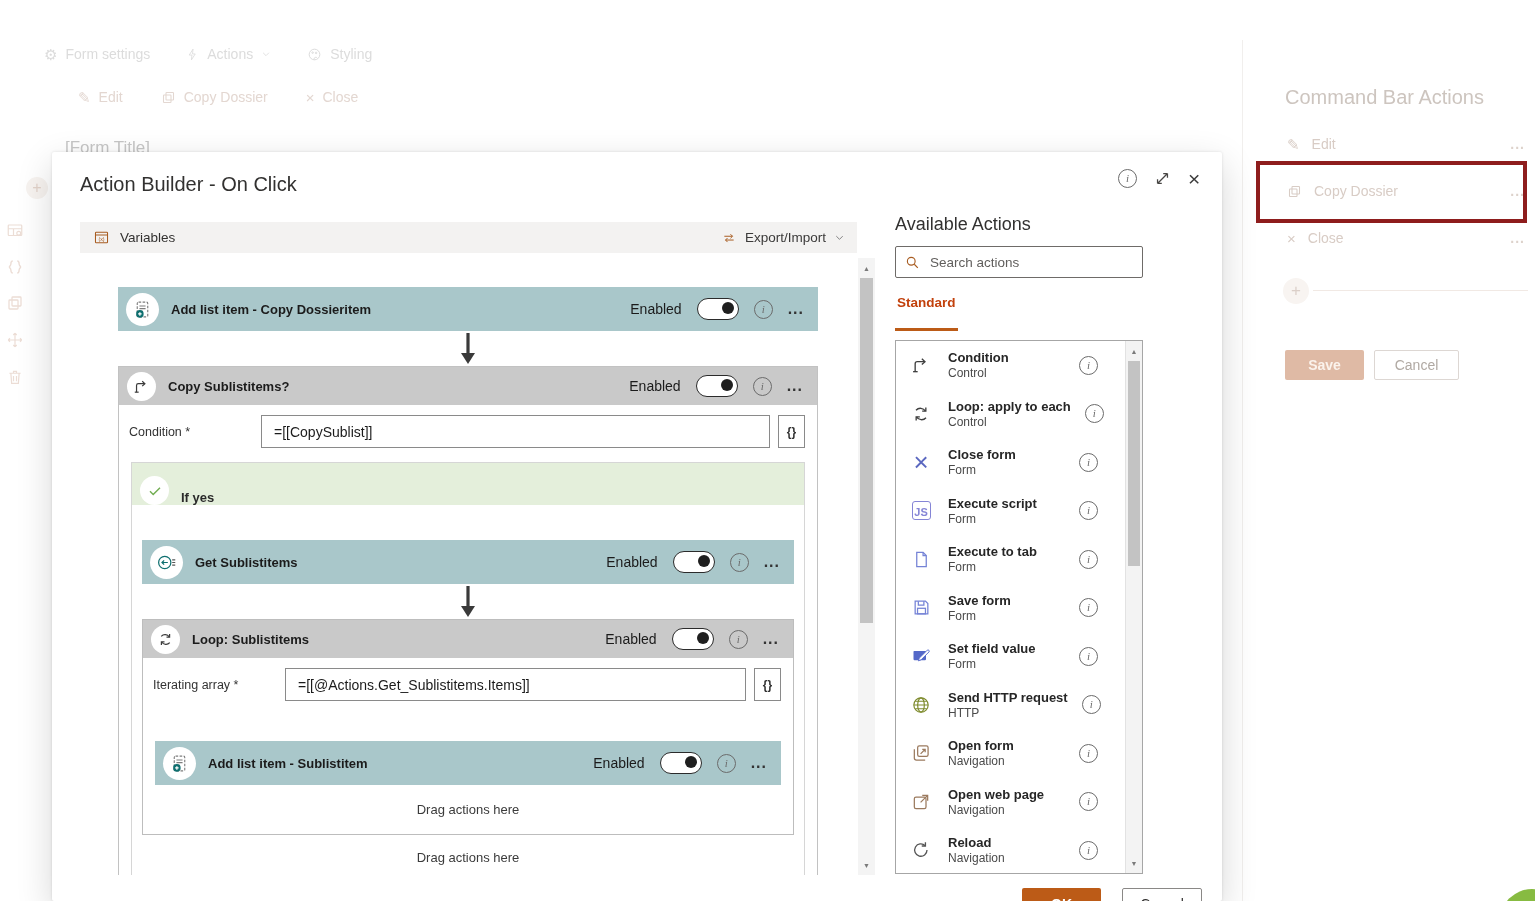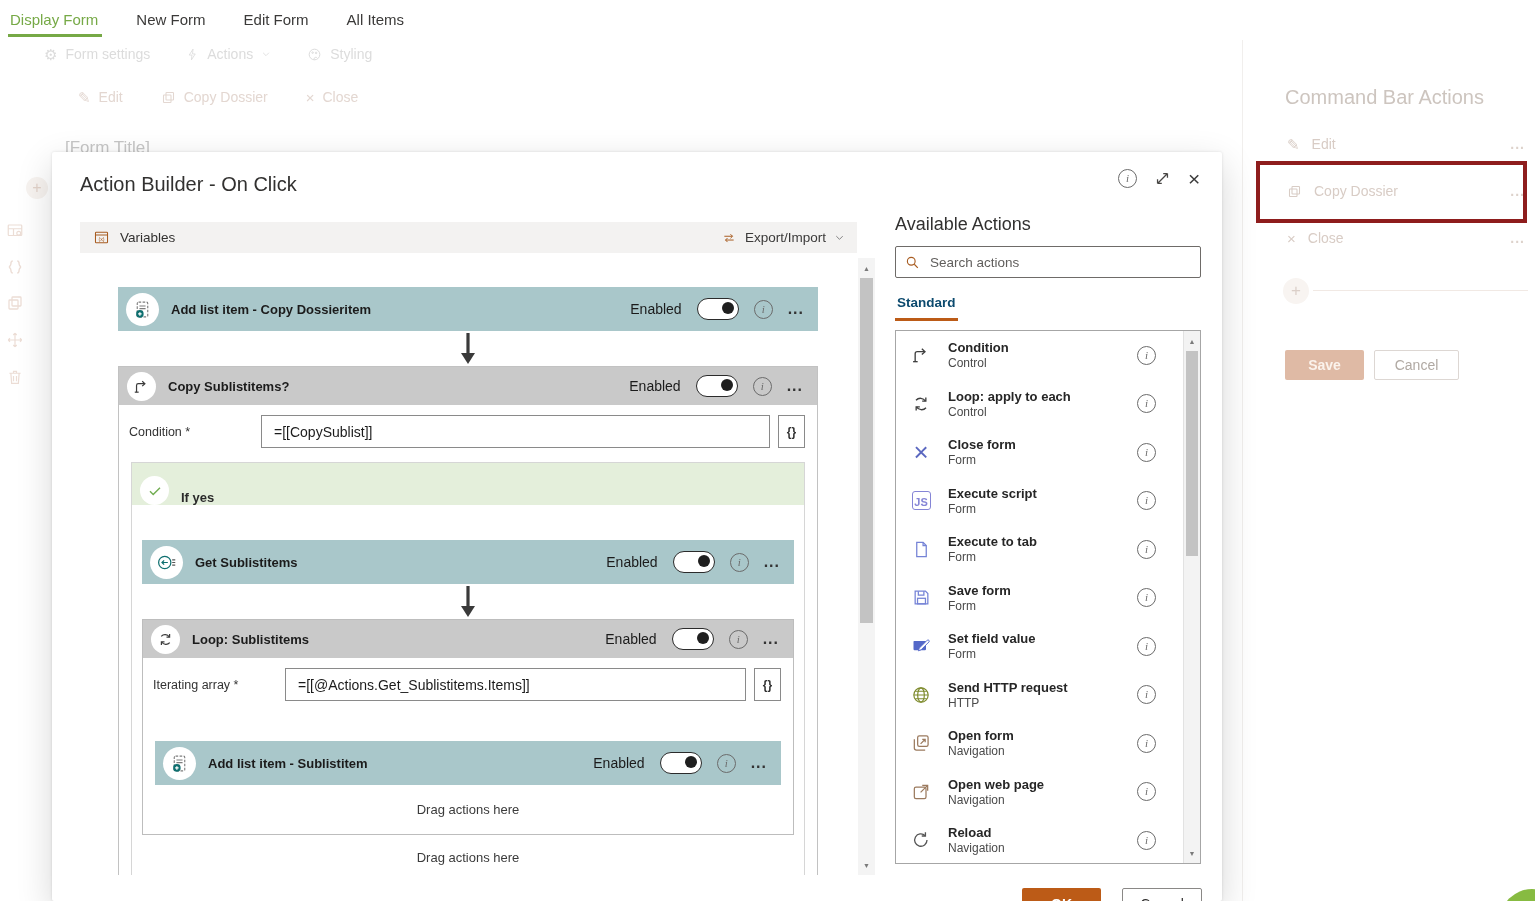--- a/index.html
+++ b/index.html
@@ -87,27 +87,27 @@
   
   .vscroll{position:absolute;background:#f4f4f4}
   .mscroll{left:806px;top:106px;width:17px;height:617px}
   .sarrow{position:absolute;left:0;width:17px;height:16px;display:flex;align-items:center;justify-content:center;
           font-size:7px;color:#7a7a7a;cursor:pointer}
   .sarrow.up{top:2px}.sarrow.down{bottom:2px}
   .sthumb{position:absolute;left:2px;width:13px;background:#c3c3c3;cursor:grab}
   .mthumb{top:20px;height:345px}
 
   
-  .avail{position:absolute;left:843px;top:62px;width:306px}
+  .avail{position:absolute;left:843px;top:62px;width:248px}
   .av-title{font-size:18px;color:#323130}
   .av-search{margin-top:11px;height:30px;border:1px solid #6e6b68;display:flex;align-items:center;gap:8px;padding:0 9px;border-radius:2px}
   .av-search input{border:none;outline:none;flex:1;font-size:13.5px;font-family:inherit;color:#323130;background:transparent}
   .av-search input::placeholder{color:#605e5c}
-  .av-tab{margin-top:17px;display:inline-block;font-size:13.5px;font-weight:700;color:#0c4a6e;
-          padding:0 2px 8px;border-bottom:3px solid #bc5b17;cursor:pointer}
+  .av-tab{margin-top:17px;display:inline-block;font-size:13.5px;font-weight:700;color:#c2410c;
+          padding:0 2px 18px;border-bottom:3px solid #bc5b17;cursor:pointer}
   .av-list{margin-top:9px;border:1px solid #a6a6a6;height:534px;position:relative;padding-right:32px;box-sizing:border-box;overflow:hidden}
   .av-item{height:48.5px;display:flex;align-items:center;padding-left:12px;gap:14px;cursor:grab}
   .av-ico{width:26px;display:flex;justify-content:center;flex:none}
   .av-tx{display:flex;flex-direction:column;gap:1px}
   .av-name{font-size:13px;font-weight:700;color:#262626;white-space:nowrap}
   .av-cat{font-size:12px;color:#4a4a4a}
   .av-info{margin-left:auto;margin-right:12px}
   .av-scroll{position:absolute;right:0;top:0;bottom:0;width:16px;background:#f3f3f3;border-left:1px solid #e2e2e2}
   .avthumb{top:20px;height:205px;left:2px;width:12px}
   .jsbox{width:19px;height:19px;border:1.5px solid #8585d6;border-radius:3px;color:#8585d6;font-size:11px;font-weight:700;
@@ -120,26 +120,20 @@
   .dlg-cancel{position:absolute;left:1070px;top:736px;width:80px;height:32px;background:#fff;border:1px solid #8a8886;
               color:#323130;font-size:14px;font-family:inherit;border-radius:2px}
 
   .fab{position:absolute;left:1500px;top:889px;width:64px;height:64px;border-radius:50%;background:#87bb41;z-index:4;cursor:pointer}
 </style>
 </head>
 <body>
 
 <div class="screen">
 
-  <div class="topnav">
-    <div class="tab active"><span>Display Form</span></div>
-    <div class="tab"><span>New Form</span></div>
-    <div class="tab"><span>Edit Form</span></div>
-    <div class="tab"><span>All Items</span></div>
-  </div>
 
   <div class="fadebar1">
     <span class="fitem">
       <span class="glyph">⚙</span>
       <span>Form settings</span>
     </span>
     <span class="fitem">
       <svg width="13" height="15" viewBox="0 0 24 24" fill="none" stroke="currentColor" stroke-width="1.6">
           <path d="M13 2 6 13h5l-1 9 7-11h-5z"></path>
         </svg>

